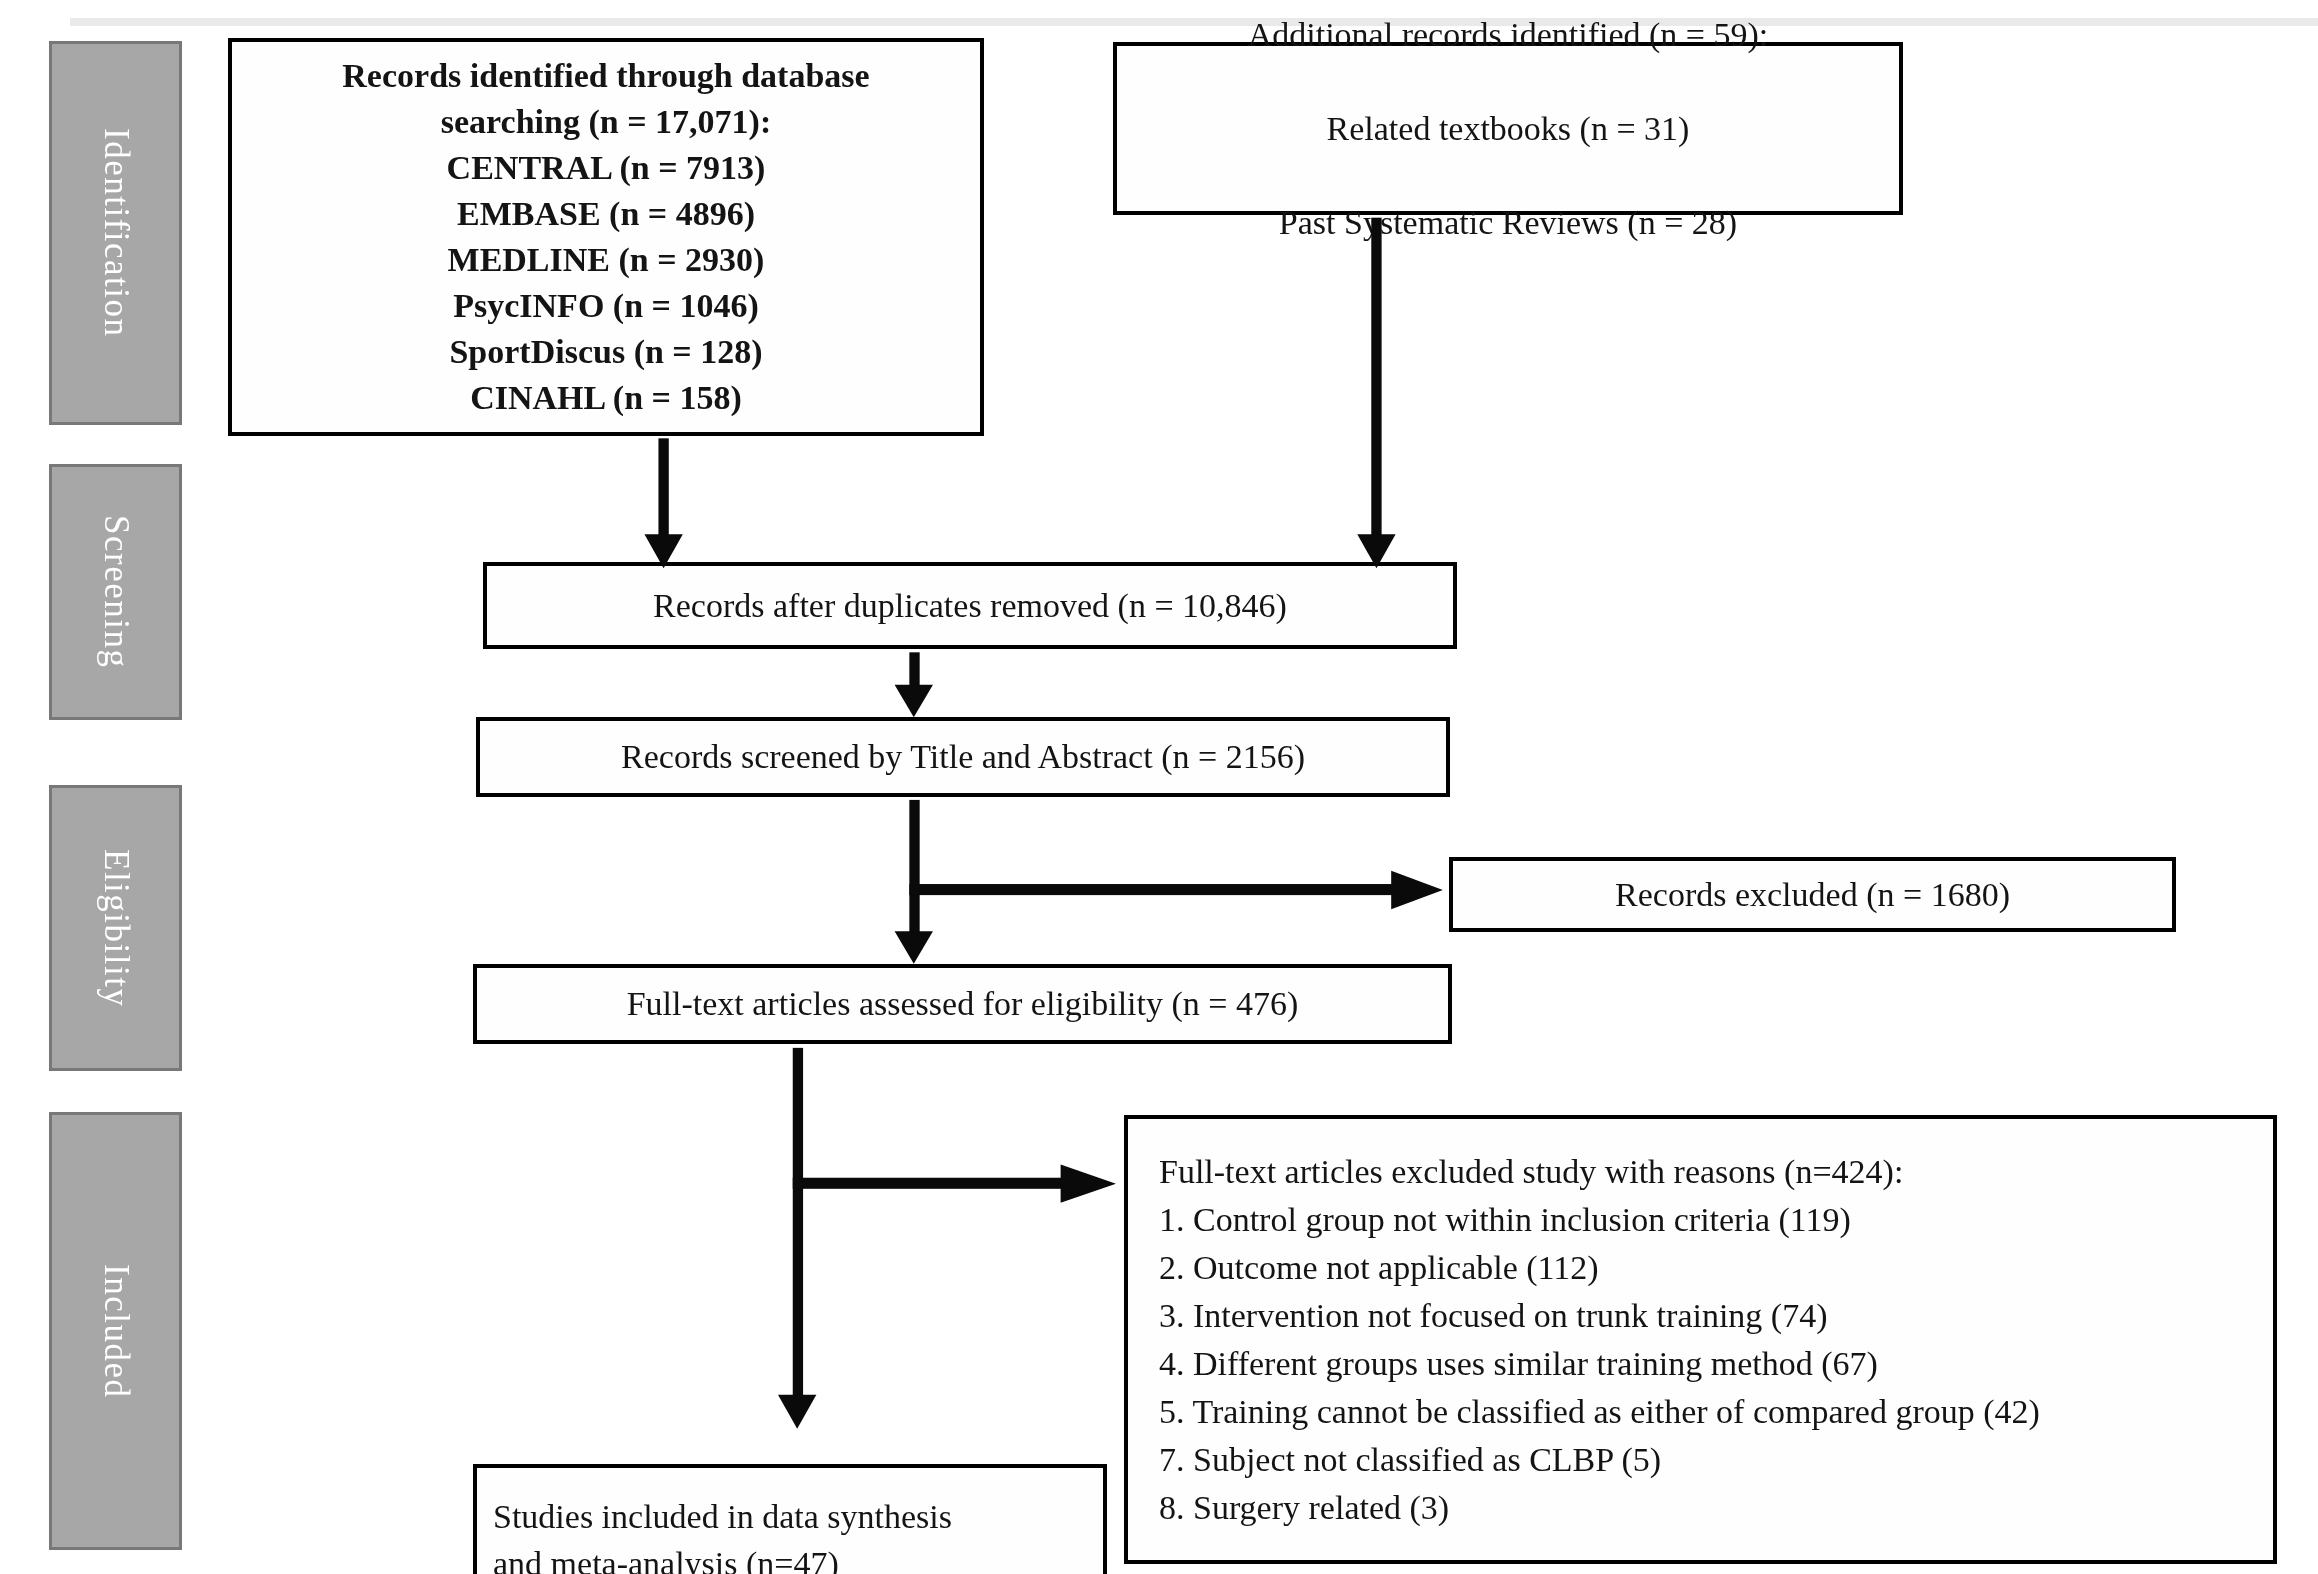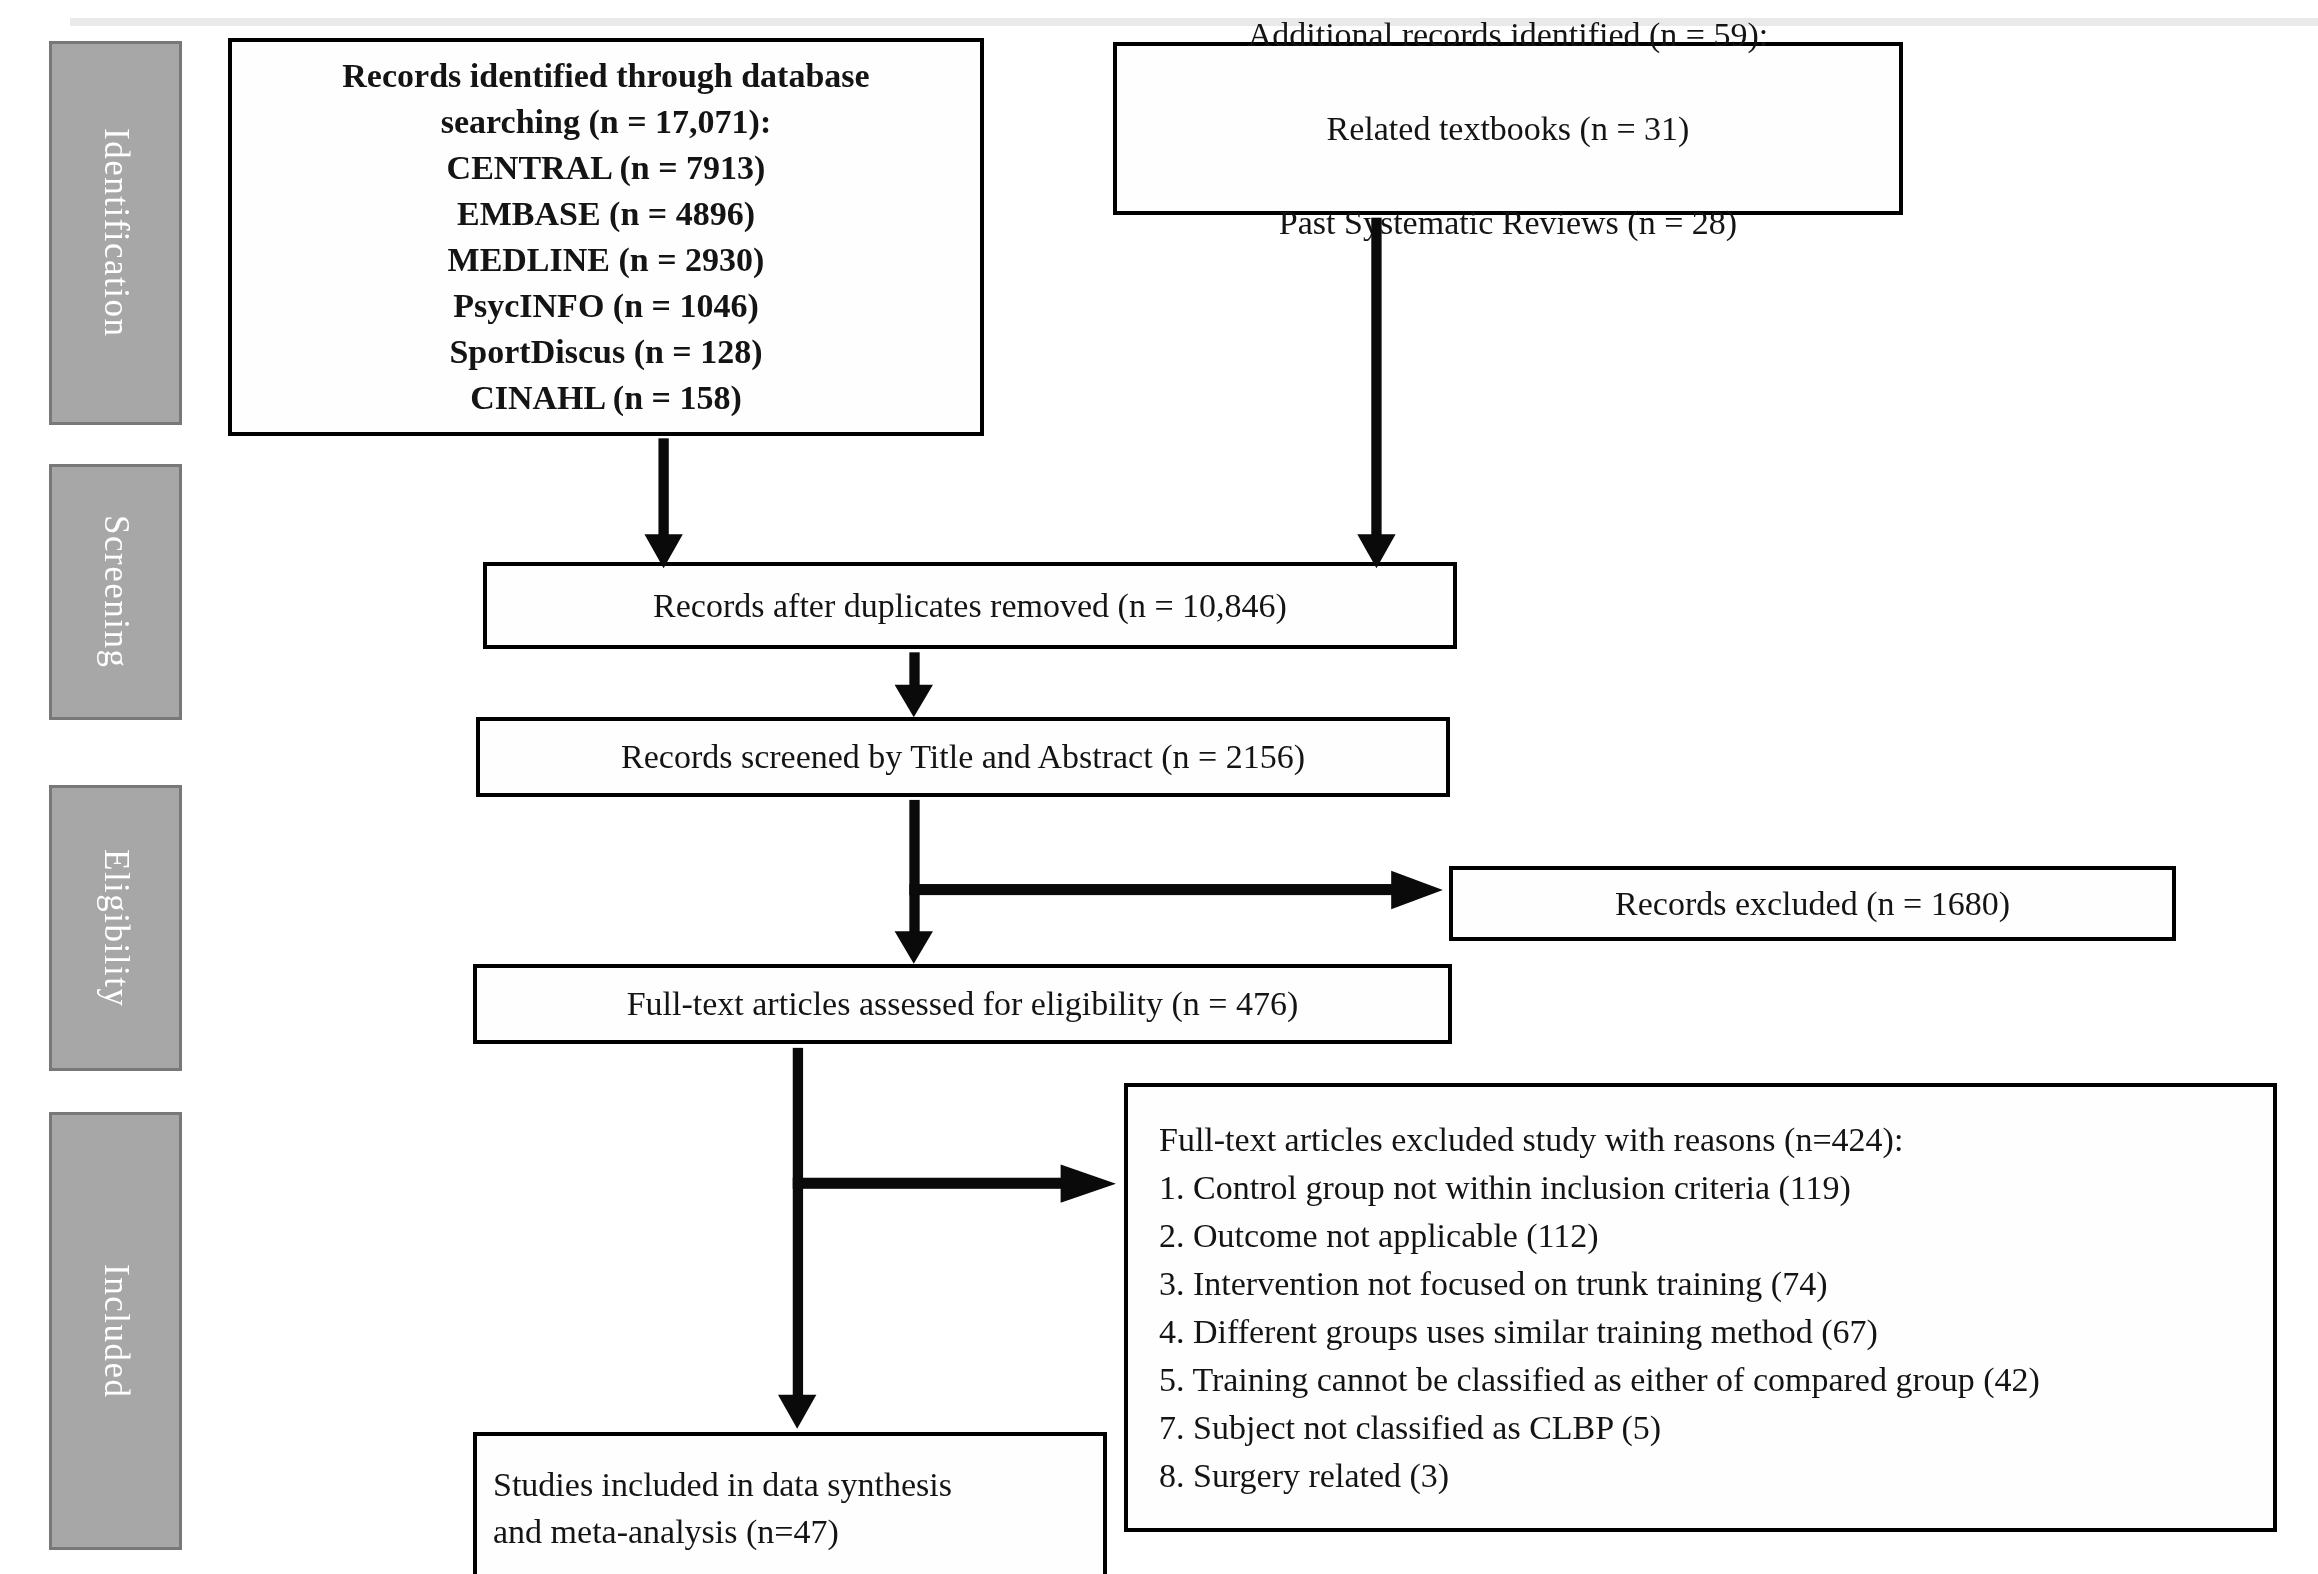--- a/index.html
+++ b/index.html
@@ -40,27 +40,27 @@
   }
   .fbox{
     position:absolute;
     background:#fefefe;
     border:4.4px solid var(--box-border);
     box-sizing:border-box;
     display:flex;flex-direction:column;justify-content:center;
     font-size:34px;line-height:46px;
   }
   .fbox.center{align-items:center;text-align:center;}
-  .fbox.left{align-items:flex-start;text-align:right;}
+  .fbox.left{align-items:flex-start;text-align:right;margin-top:32px;}
   .fbox .line{white-space:nowrap;}
   #box-db{left:228px;top:38px;width:756px;height:398px;font-weight:bold;}
   #box-additional{left:1113px;top:42px;width:790px;height:173px;gap:48px;}
   #box-duplicates{left:483px;top:562px;width:974px;height:87px;}
   #box-screened{left:476px;top:717px;width:974px;height:80px;}
-  #box-excluded{left:1449px;top:857px;width:727px;height:75px;margin-top:9px;}
+  #box-excluded{left:1449px;top:857px;width:727px;height:75px;}
   #box-fulltext{left:473px;top:964px;width:979px;height:80px;}
   #box-reasons{left:1124px;top:1083px;width:1153px;height:449px;padding-left:31px;line-height:48px;}
   #box-included{left:473px;top:1432px;width:634px;height:152px;padding-left:16px;line-height:47px;}
   .arrows{position:absolute;left:0;top:0;}
   .arrows rect,.arrows polygon{fill:var(--arrow);}
 </style>
 </head>
 <body>
 
 <div class="canvas">

